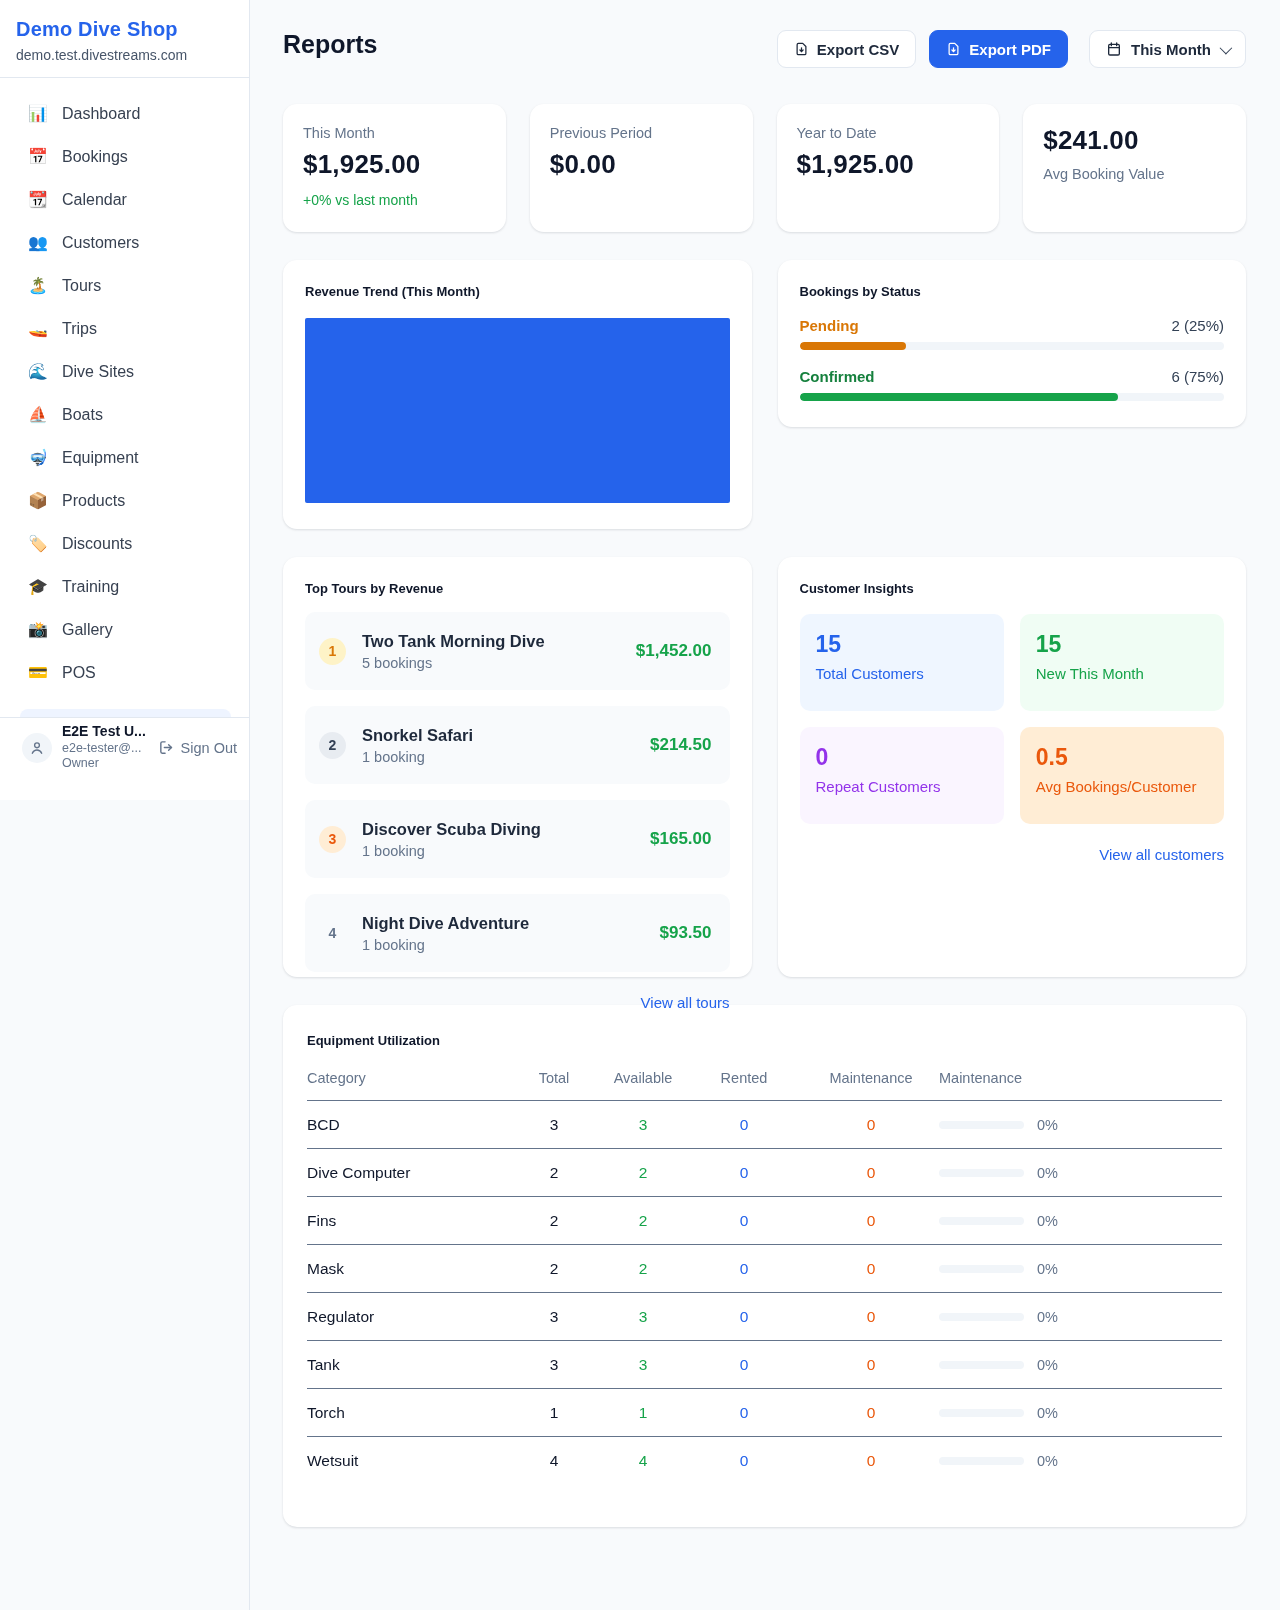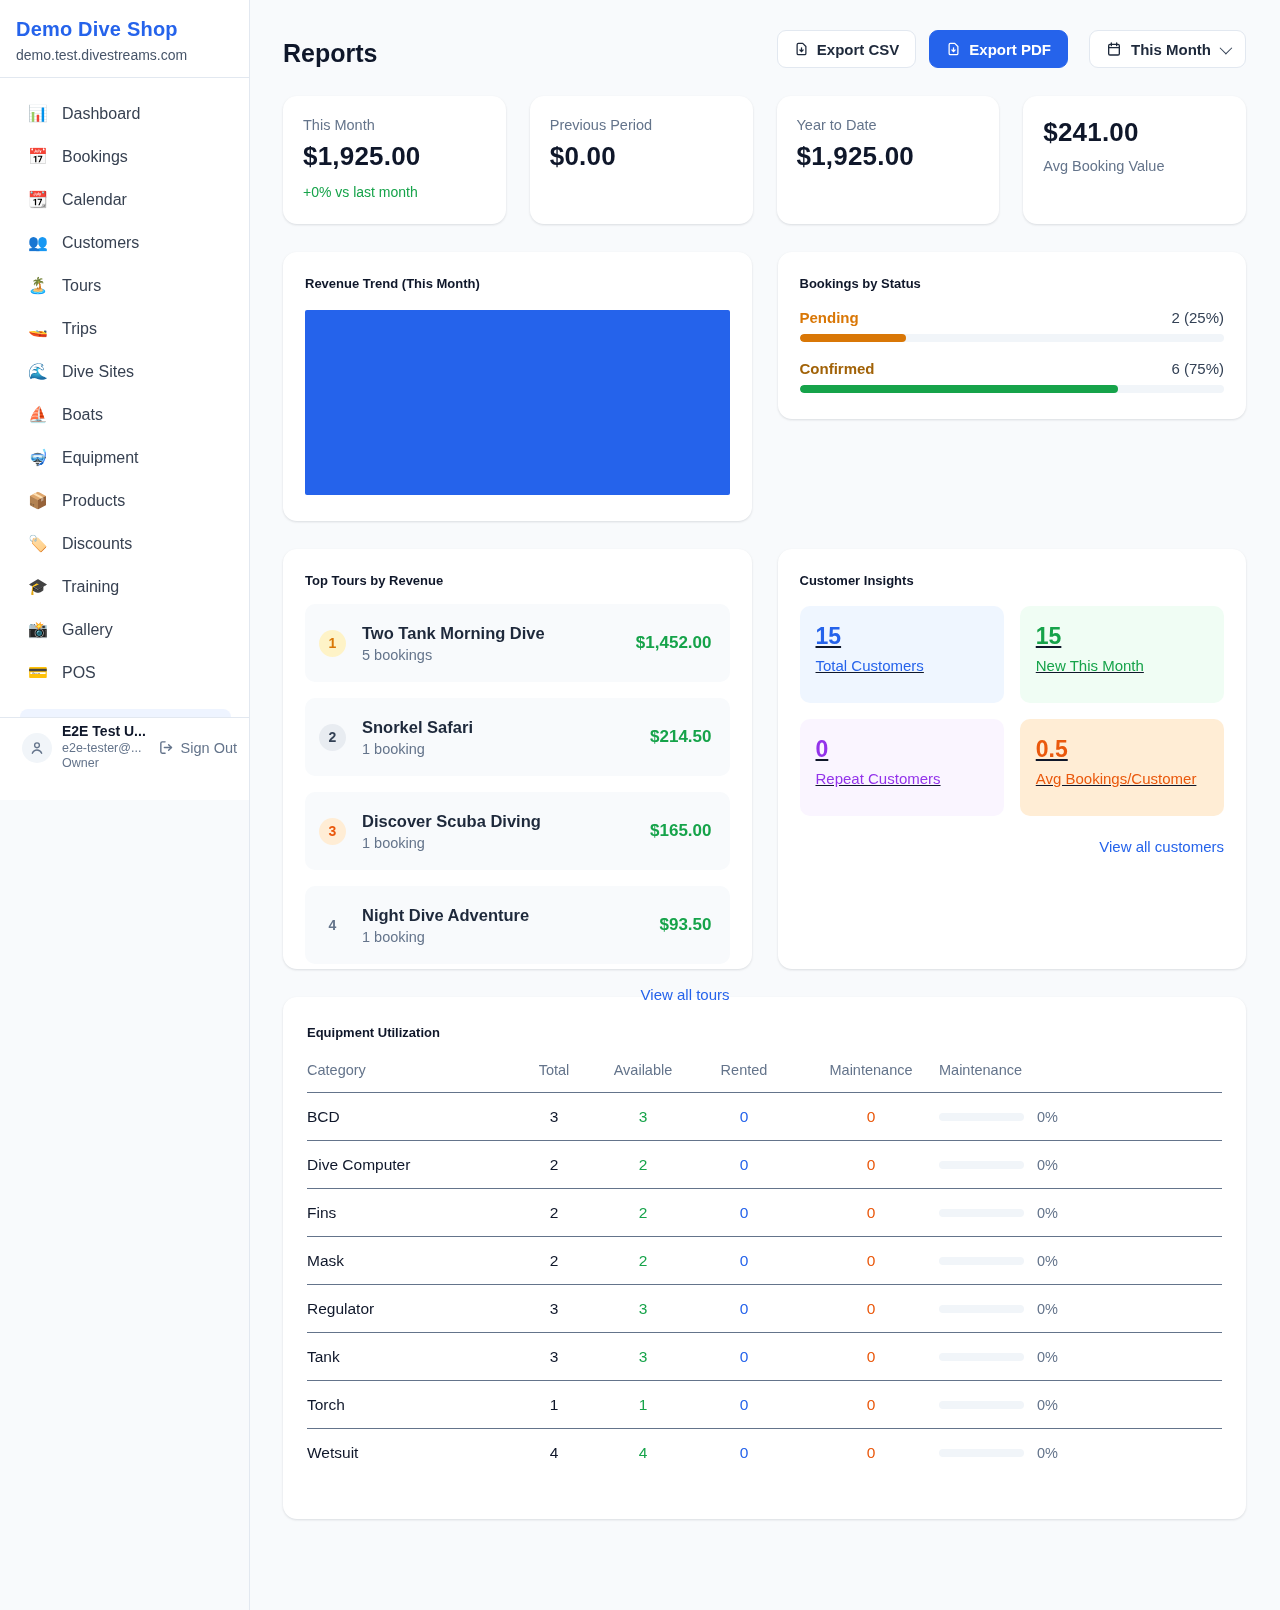--- a/index.html
+++ b/index.html
@@ -23,21 +23,21 @@
                  background:#fff; display:flex; align-items:center; padding:8px 12px 8px 22px; gap:10px; }
   .avatar { width:30px; height:30px; border-radius:50%; background:#f1f5f9; display:flex;
             align-items:center; justify-content:center; flex:0 0 auto; }
   .user-meta { line-height:1.25; min-width:0; }
   .user-name { font-size:14px; font-weight:bold; color:#0f172a; white-space:nowrap; }
   .user-email,.user-role { font-size:12.5px; color:#64748b; white-space:nowrap; }
   .signout { margin-left:auto; display:flex; align-items:center; gap:6px; font-size:14.5px; color:#64748b; cursor:pointer; white-space:nowrap; }
 
   
   .main { position:absolute; left:250px; top:0; width:1030px; padding:30px 34px 0 33px; }
-  .main-header { display:flex; align-items:flex-end; justify-content:space-between; margin-bottom:28px; }
+  .main-header { display:flex; align-items:flex-start; justify-content:space-between; margin-bottom:36px; }
   .page-title { font-size:25px; font-weight:bold; color:#0f172a; }
   .header-actions { display:flex; align-items:center; }
   .btn { display:flex; align-items:center; gap:8px; height:38px; padding:0 16px; border-radius:9px;
          font-size:15px; font-weight:600; cursor:pointer; border:1px solid #e2e8f0; background:#fff; color:#1e293b; }
   .btn.primary { background:#2563eb; border-color:#2563eb; color:#fff; }
   .btn + .btn { margin-left:13px; }
   .btn.period { margin-left:21px; gap:9px; }
   .chev { width:9px; height:9px; border-right:1.8px solid #334155; border-bottom:1.8px solid #334155;
           transform:rotate(45deg) translateY(-2px); }
 
@@ -78,21 +78,21 @@
   .rank.r3 { background:#ffedd5; color:#ea580c; }
   .rank.r4 { background:transparent; color:#64748b; }
   .tour-name { font-size:16.5px; font-weight:600; color:#1e293b; }
   .tour-sub { font-size:14.5px; color:#64748b; margin-top:4px; }
   .tour-amount { margin-left:auto; font-size:17px; font-weight:bold; color:#16a34a; }
   .center-link { display:block; text-align:right; margin-top:22px; font-size:15px; color:#2563eb; cursor:pointer; text-decoration:none; }
 
   
   .insights-card { padding:24px 22px; height:420px; }
   .insight-grid { display:grid; grid-template-columns:1fr 1fr; gap:16px; margin-top:18px; }
-  .insight-box { border-radius:10px; padding:17px 16px; height:97px;text-decoration:underline; }
+  .insight-box { border-radius:10px; padding:17px 16px; height:97px; }
   .insight-value { font-size:23px; font-weight:bold; }
   .insight-label { font-size:15px; margin-top:7px; }
   .tone-blue   { background:#eff6ff; } .tone-blue .insight-value,.tone-blue .insight-label { color:#2563eb; }
   .tone-green  { background:#f0fdf4; } .tone-green .insight-value,.tone-green .insight-label { color:#16a34a; }
   .tone-purple { background:#faf5ff; } .tone-purple .insight-value,.tone-purple .insight-label { color:#9333ea; }
   .tone-orange { background:#ffedd5; } .tone-orange .insight-value,.tone-orange .insight-label { color:#ea580c; }
 
   
   .equip-card { padding:28px 24px 42px 24px; margin-bottom:48px; }
   .equip-grid { display:grid; grid-template-columns:200px 94px 84px 118px 136px 1fr; align-items:center; }
@@ -281,21 +281,21 @@
               <div class="status-line">
                 <span class="status-label" style="color: rgb(217, 119, 6);">Pending</span>
                 <span class="status-count">2 (25%)</span>
               </div>
               <div class="track">
                 <div class="fill" style="width: 25%; background: rgb(217, 119, 6);"></div>
               </div>
             </div>
             <div class="status-row">
               <div class="status-line">
-                <span class="status-label" style="color: #a16207;">Confirmed</span>
+                <span class="status-label" style="color: #15803d;">Confirmed</span>
                 <span class="status-count">6 (75%)</span>
               </div>
               <div class="track">
                 <div class="fill" style="width: 75%; background: rgb(22, 163, 74);"></div>
               </div>
             </div>
           </div>
       </section>
     </div>
 

